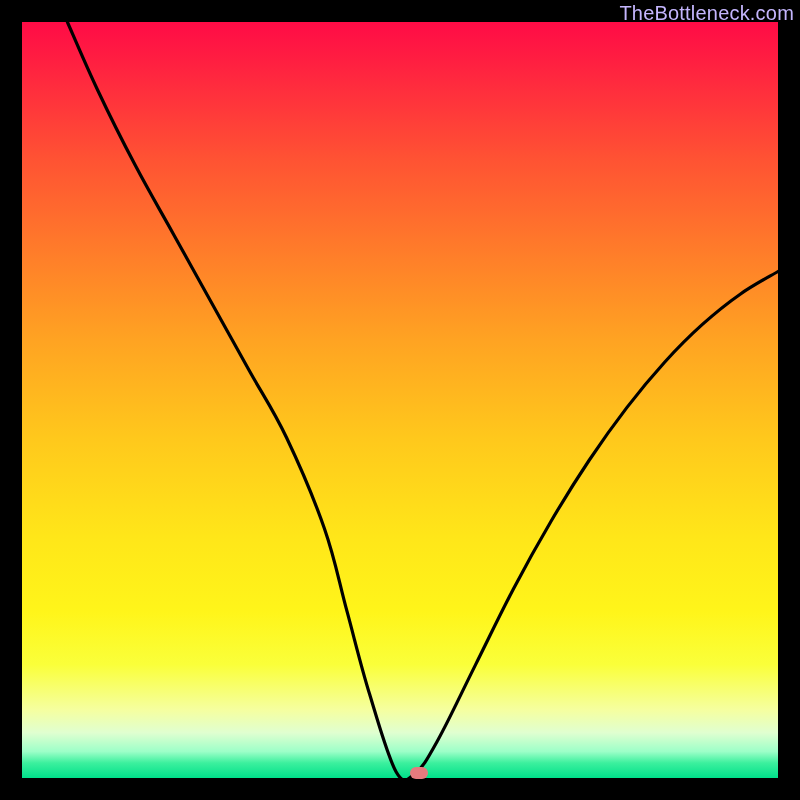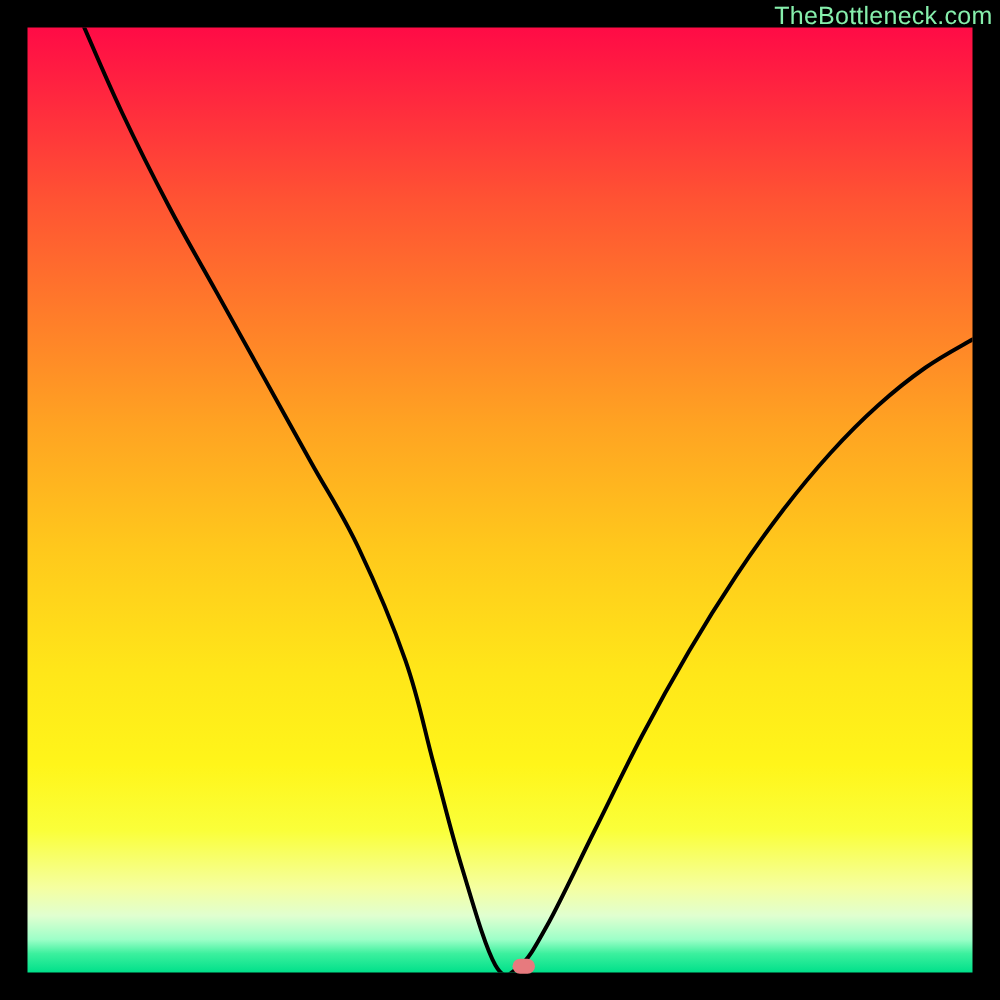--- a/index.html
+++ b/index.html
@@ -40,21 +40,21 @@
       #e0ffd0 94%,
       #9dffc8 96.5%,
       #3cf09e 98%,
       #00e08a 100%
     );
   }
   .watermark {
     position: absolute;
     top: 2px;
     right: 6px;
-    color: #86efac;
+    color: #c4b5fd;
     font-size: 20px;
     font-weight: 500;
     letter-spacing: 0.2px;
     z-index: 30;
     user-select: none;
   }
   svg.curve {
     position: absolute;
     left: 0;
     top: 0;

